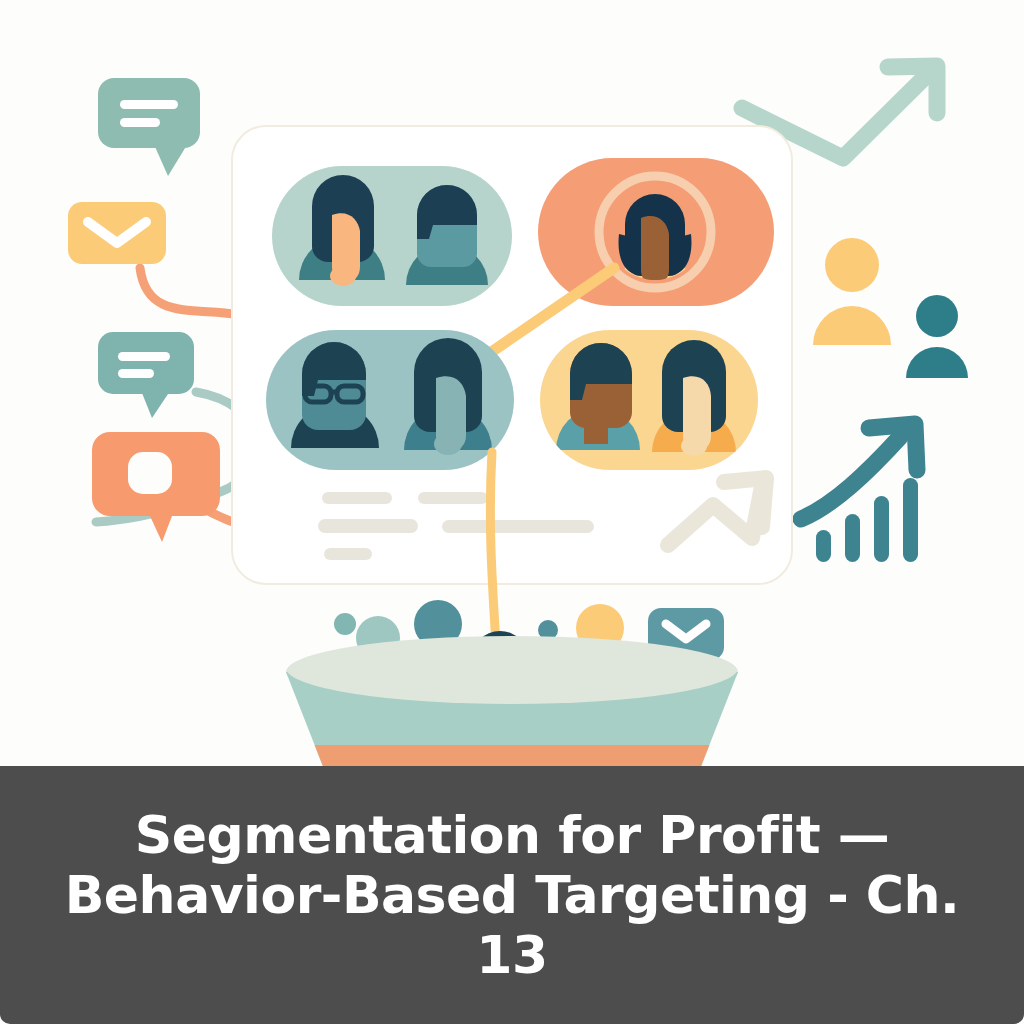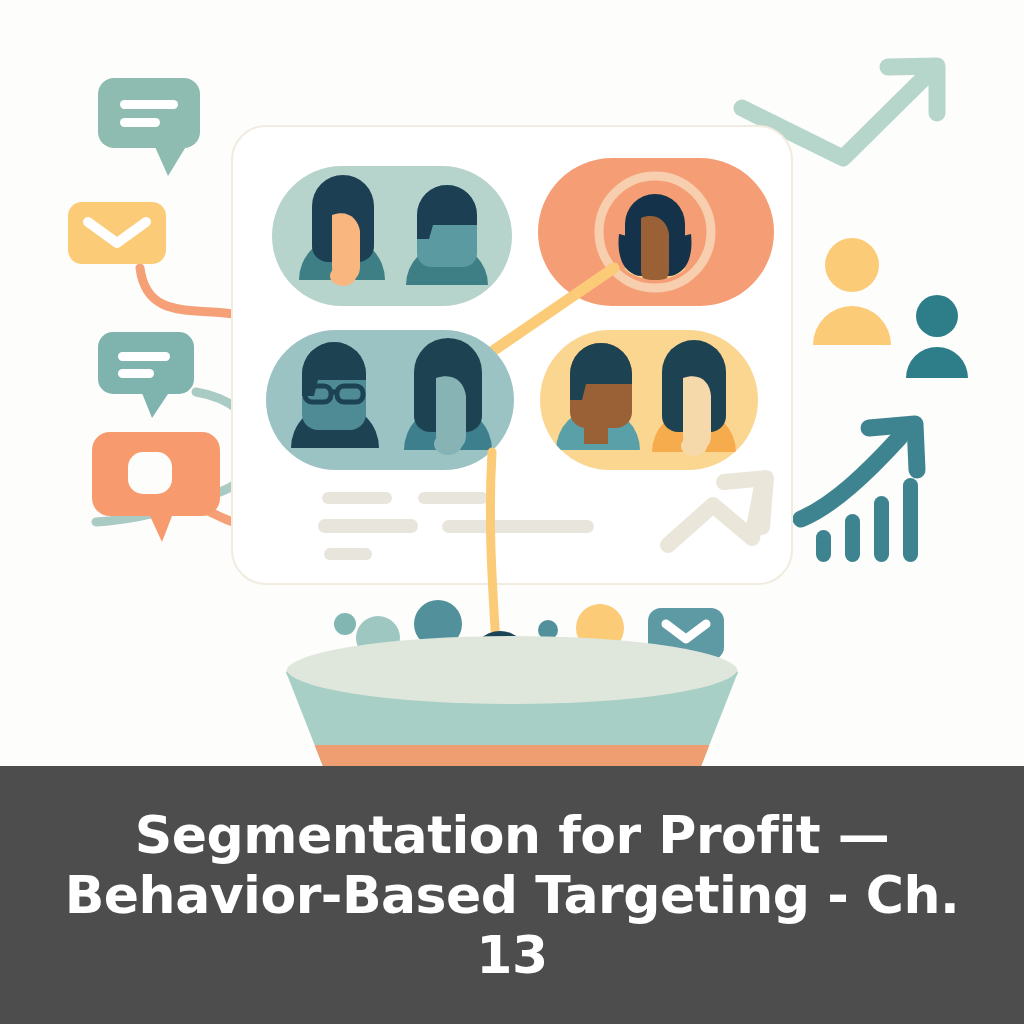--- a/index.html
+++ b/index.html
@@ -2,21 +2,21 @@
 <html><head>
 <meta charset="utf-8">
 <style>
   html,body{margin:0;padding:0;}
   body{
     width:1024px;height:1024px;
     background:#fdfdfc;
     font-family:"Liberation Sans", sans-serif;
     overflow:hidden;
   }
-  #stage{position:relative;width:1024px;height:1024px;overflow:hidden;background:#fdfdfc;}
+  #stage{position:relative;width:1024px;height:1024px;overflow:hidden;background:#fdfdfc;border-radius:10px;}
   #art{position:absolute;left:0;top:0;width:1024px;height:1024px;}
 
   
   #title-band{
     position:absolute;left:0;top:766px;width:1024px;height:258px;
     background:#4d4d4d;
     display:flex;align-items:center;justify-content:center;
     box-sizing:border-box;padding:0 30px;
   }
   #title-text{

